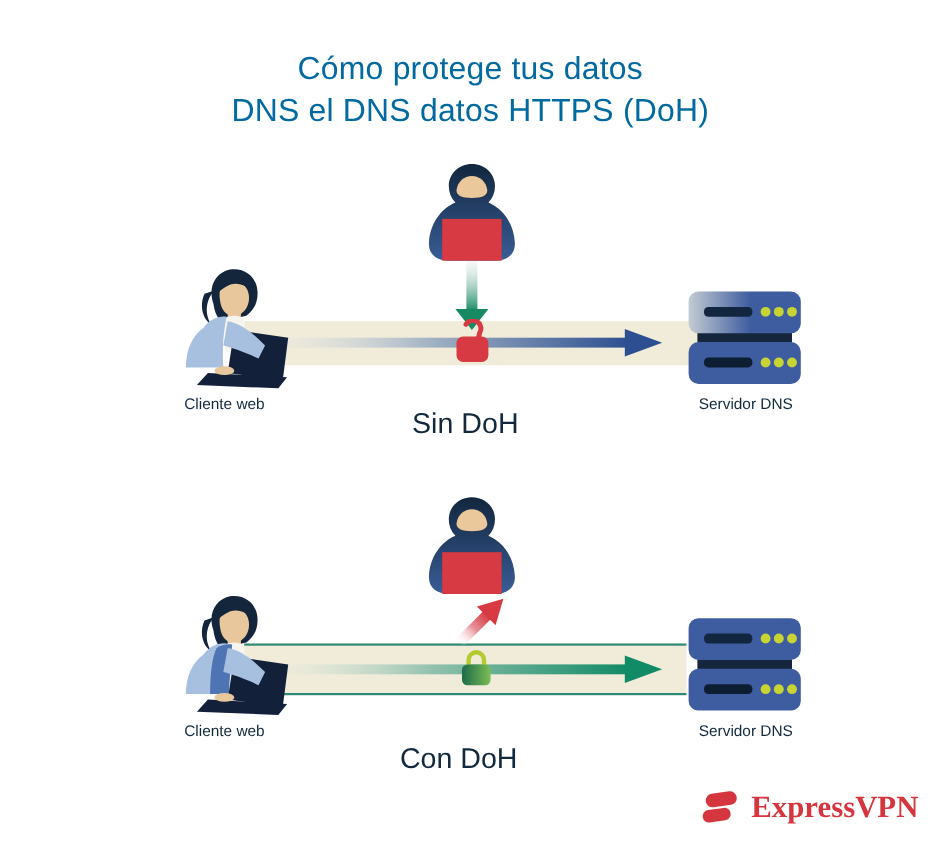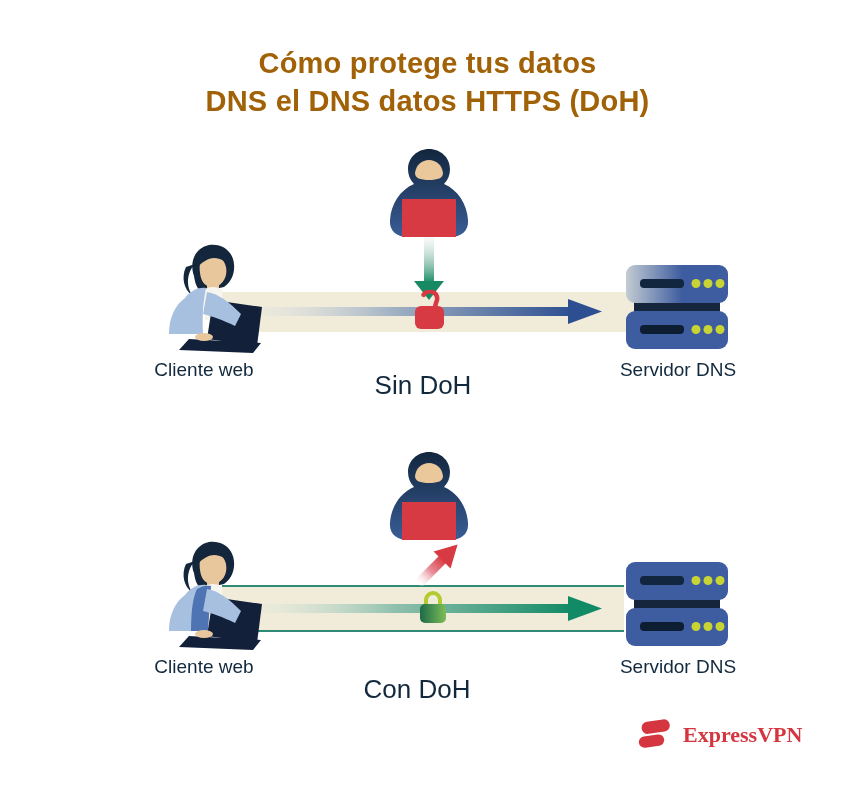--- a/index.html
+++ b/index.html
@@ -8,49 +8,49 @@
     width:855px;height:785px;
     margin:0 auto;
     background:#ffffff;
     font-family:"Liberation Sans", sans-serif;
     overflow:hidden;
   }
   .abs{position:absolute;}
   .title{
     left:0;top:44px;width:855px;
     text-align:center;
-    color:#a16207;
-    font-size:29px;line-height:38px;font-weight:700;
+    color:#0369a1;
+    font-size:29px;line-height:38px;font-weight:400;
     letter-spacing:0.2px;
   }
   .band{
     background:#f1ecd9;
   }
   .band.secure{
     border-top:2px solid #2e8a74;
     border-bottom:2px solid #2e8a74;
     box-sizing:border-box;
   }
   .label{
     color:#12293d;
-    font-size:19px;
+    font-size:14px;
     text-align:center;
   }
   .caption{
     color:#12293d;
     font-size:26px;
     text-align:center;
   }
   .brand-row{
     display:flex;align-items:center;gap:9px;
   }
   .brand-text{
     font-family:"Liberation Serif", serif;
     font-weight:bold;
-    font-size:22px;
+    font-size:28px;
     color:#d5353e;
   }
   svg{display:block;}
 </style>
 </head>
 <body>
 
 <div class="canvas">
 
   <div class="abs title">

